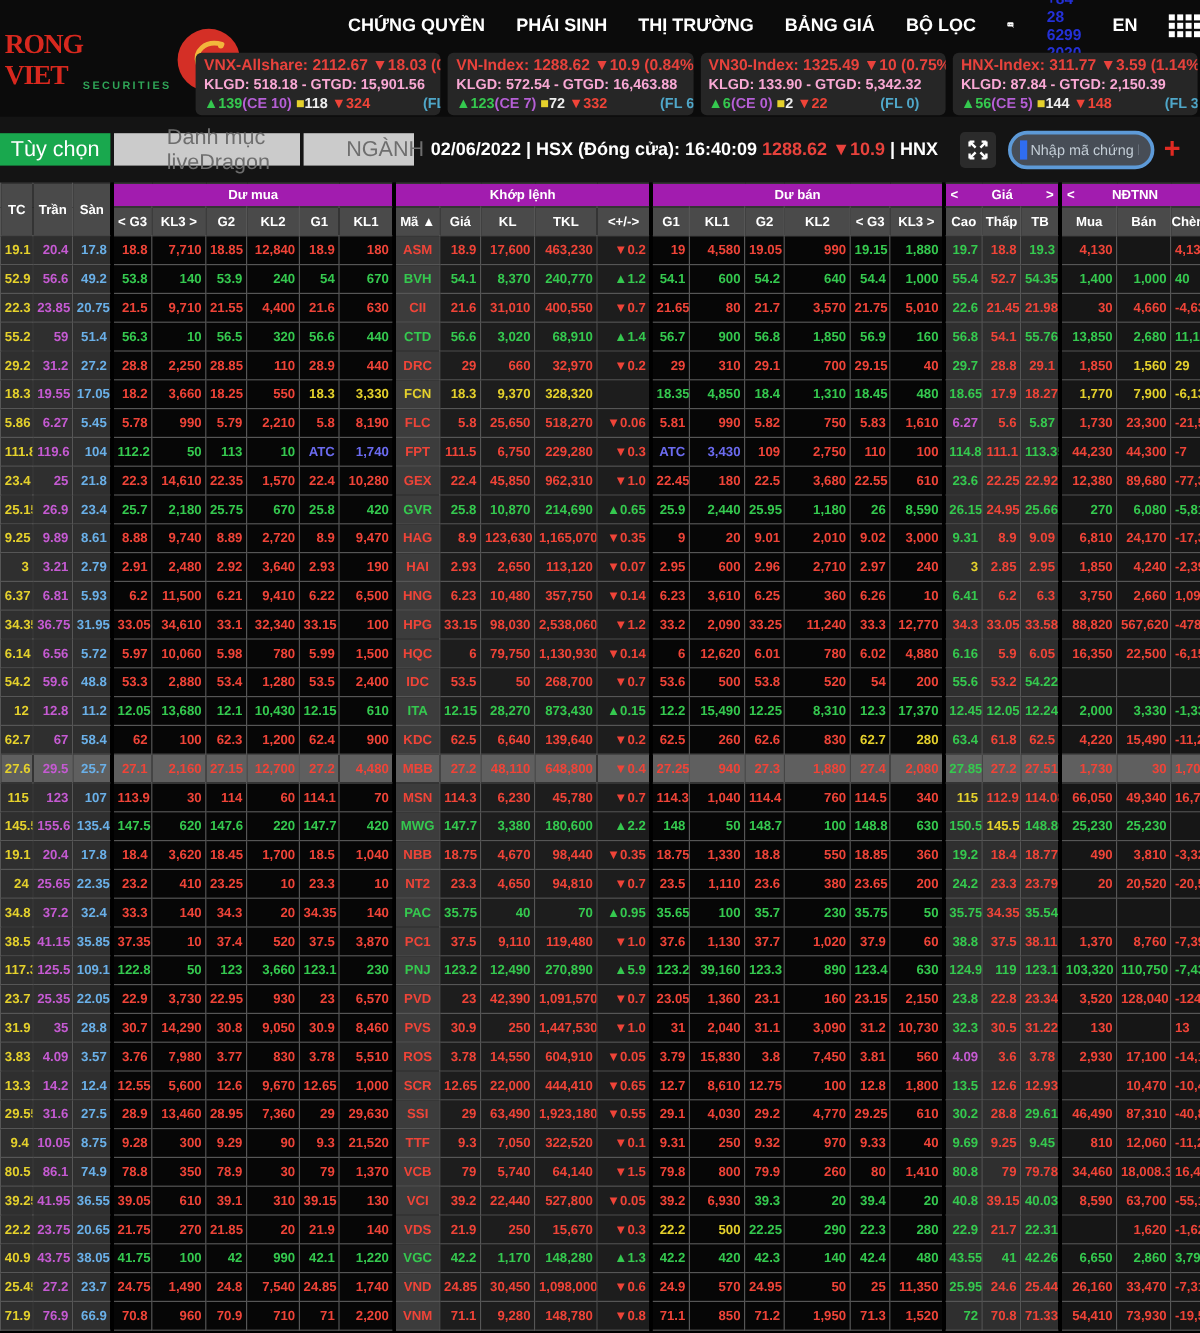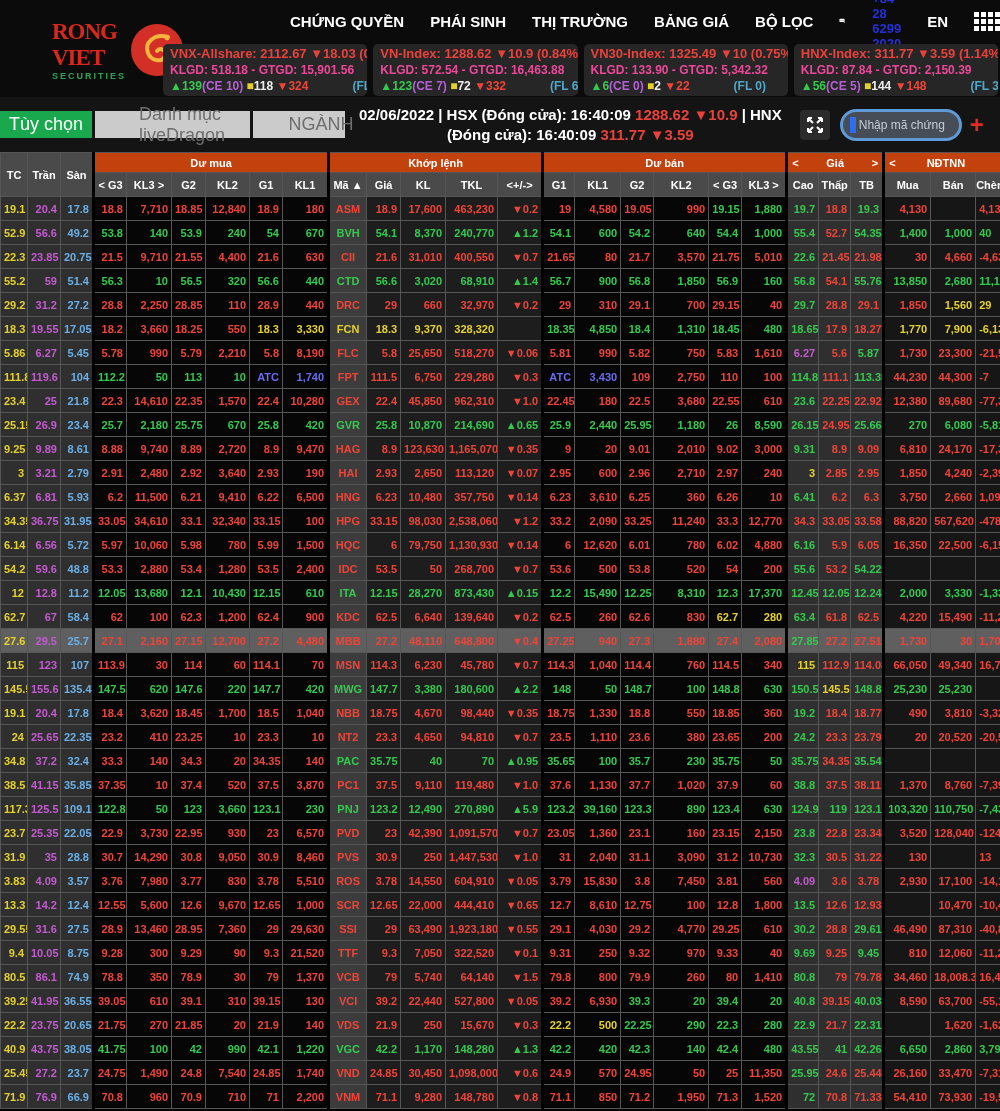--- a/index.html
+++ b/index.html
@@ -2,39 +2,39 @@
 <html><head>
 <meta charset="utf-8">
 <style>
   * { box-sizing: border-box; margin:0; padding:0; }
   html,body { width:1000px; height:1111px; overflow:hidden; background:#000;
     font-family:"Liberation Sans", sans-serif; }
   
   .hdr { position:relative; height:97px; background:#0b0b0b; }
   .logo { position:absolute; left:4px; top:6px; width:158px; height:88px;
     display:flex; align-items:center; }
-  .logo-txt { display:flex; flex-direction:column; align-items:flex-end;margin-left:48px; }
+  .logo-txt { display:flex; flex-direction:row; align-items:flex-end; }
   .logo-l1 { color:#d8281e; font-weight:bold; font-size:23px; letter-spacing:-1px;
     font-family:"Liberation Serif", serif; }
   .logo-l2 { color:#2fa457; font-weight:bold; font-size:9px; letter-spacing:2px; }
   .logo-orb { margin-left:4px; flex:0 0 auto; }
   .nav { position:absolute; left:290px; top:0; right:0; height:42px;
     display:flex; align-items:center; gap:26px; }
   .nav-item { color:#fff; font-weight:bold; font-size:15px; white-space:nowrap; cursor:pointer; }
   .nav-phone { color:#2431d8; font-weight:bold; font-size:13px; }
   .chat-ico { width:30px; height:24px; }
   .grid-ico { display:grid; grid-template-columns:repeat(4,5px); grid-gap:2px; }
   .grid-ico i { width:5px; height:5px; background:#fff; display:block; }
   
   .idxbar { position:absolute; left:163px; top:44px; right:2px; height:52px;
     display:flex; gap:6px; }
   .idx { flex:1; background:#262626; border-radius:5px; padding:2px 7px 1px;
     line-height:16px; white-space:nowrap; overflow:hidden; }
   .idx-l1 { color:#e8423c; font-weight:bold; font-size:13px; }
-  .idx-l2 { color:#ec4899; font-size:12px; font-weight:bold; }
+  .idx-l2 { color:#f9a8d4; font-size:12px; font-weight:bold; }
   .idx-l3 { font-size:12px; font-weight:bold; }
   .i-up { color:#35c94f; } .i-ce { color:#b65fd6; } .i-ref { color:#eee; }
   .i-sq { color:#e5d12c; } .i-dn { color:#ef4438; } .i-fl { color:#4fa7c9;margin-left:44px; }
   
   .tabbar { position:relative; height:55px; background:#141414; display:flex; align-items:center; }
   .tab { height:27px; display:flex; align-items:center; justify-content:center;
     font-weight:normal; font-size:18px; cursor:pointer; }
   .tab-green { background:#19a84e; color:#fff; width:92px; margin-left:0; }
   .tab-gray  { background:#cbcbcb; color:#6e6e6e;padding-left:44px; }
   .t2 { width:155px; margin-left:3px; } .t3 { width:92px; margin-left:3px; }
@@ -48,21 +48,21 @@
   .search { width:100%; height:100%; border-radius:16px; border:3px solid #5d9ad8;
     background:#474d56; color:#d7dde3; font-size:12px; padding:0 10px 0 16px; outline:none; }
   .search::placeholder { color:#c3cdd6; }
   .caret { position:absolute; left:10px; top:8px; width:6px; height:16px; background:#2f6df0; }
   .plus-btn { color:#e02a22; font-size:24px; font-weight:bold; margin-left:8px;
     line-height:24px; cursor:pointer; }
   
   table { border-collapse:collapse; table-layout:fixed; width:1000px; }
   th,td { border:1px solid #565656; overflow:hidden; white-space:nowrap;
     font-size:11px; font-weight:bold; color:#ddd; }
-  thead .grp th { background:#c2410c; color:#fff; height:20px; }
+  thead .grp th { background:#a21caf; color:#fff; height:20px; }
   thead .sub th { background:#4a4a4a; color:#fff; height:24px; }
   thead th.corner { background:#4a4a4a; }
   td { height:24px; padding:0 3px; text-align:right; }
   td.a { background:#2f2f2f; } td.b { background:#060606; }
   td.m { background:#3c3c3c; text-align:center; }
   td.k { background:#1d1d1d; }
   td.p { background:#2f2f2f; } td.f { background:#161616; }
   td.ctr { }
   .s  { border-left:3px solid #000; }
   th.s { border-left:3px solid #000; }
@@ -142,21 +142,20 @@
     </div>
   </div>
 </div>
 
 <div class="tabbar">
   <div class="tab tab-green">Tùy chọn</div>
   <div class="tab tab-gray t2">Danh mục liveDragon</div>
   <div class="tab tab-gray t3">NGÀNH</div>
   <div class="status">
     <div><span>02/06/2022</span> <span>| HSX (Đóng cửa):</span> <span>16:40:09</span> <span class="red">1288.62</span> <span class="red">▼10.9</span> <span>| HNX</span></div>
-    <div class="l2"><span>(Đóng cửa):</span> <span>16:40:09</span> <span class="red">311.77</span> <span class="red">▼3.59</span></div>
   </div>
   <div class="expand-ico">
     <svg width="20" height="20" viewBox="0 0 20 20">
       <g stroke="#fff" stroke-width="2" fill="#fff">
         <path d="M3 3 L8 8 M3 3 L7 3 M3 3 L3 7"></path>
           <path d="M17 3 L12 8 M17 3 L13 3 M17 3 L17 7"></path>
         <path d="M3 17 L8 12 M3 17 L7 17 M3 17 L3 13"></path>
           <path d="M17 17 L12 12 M17 17 L13 17 M17 17 L17 13"></path>
       </g>
     </svg>

